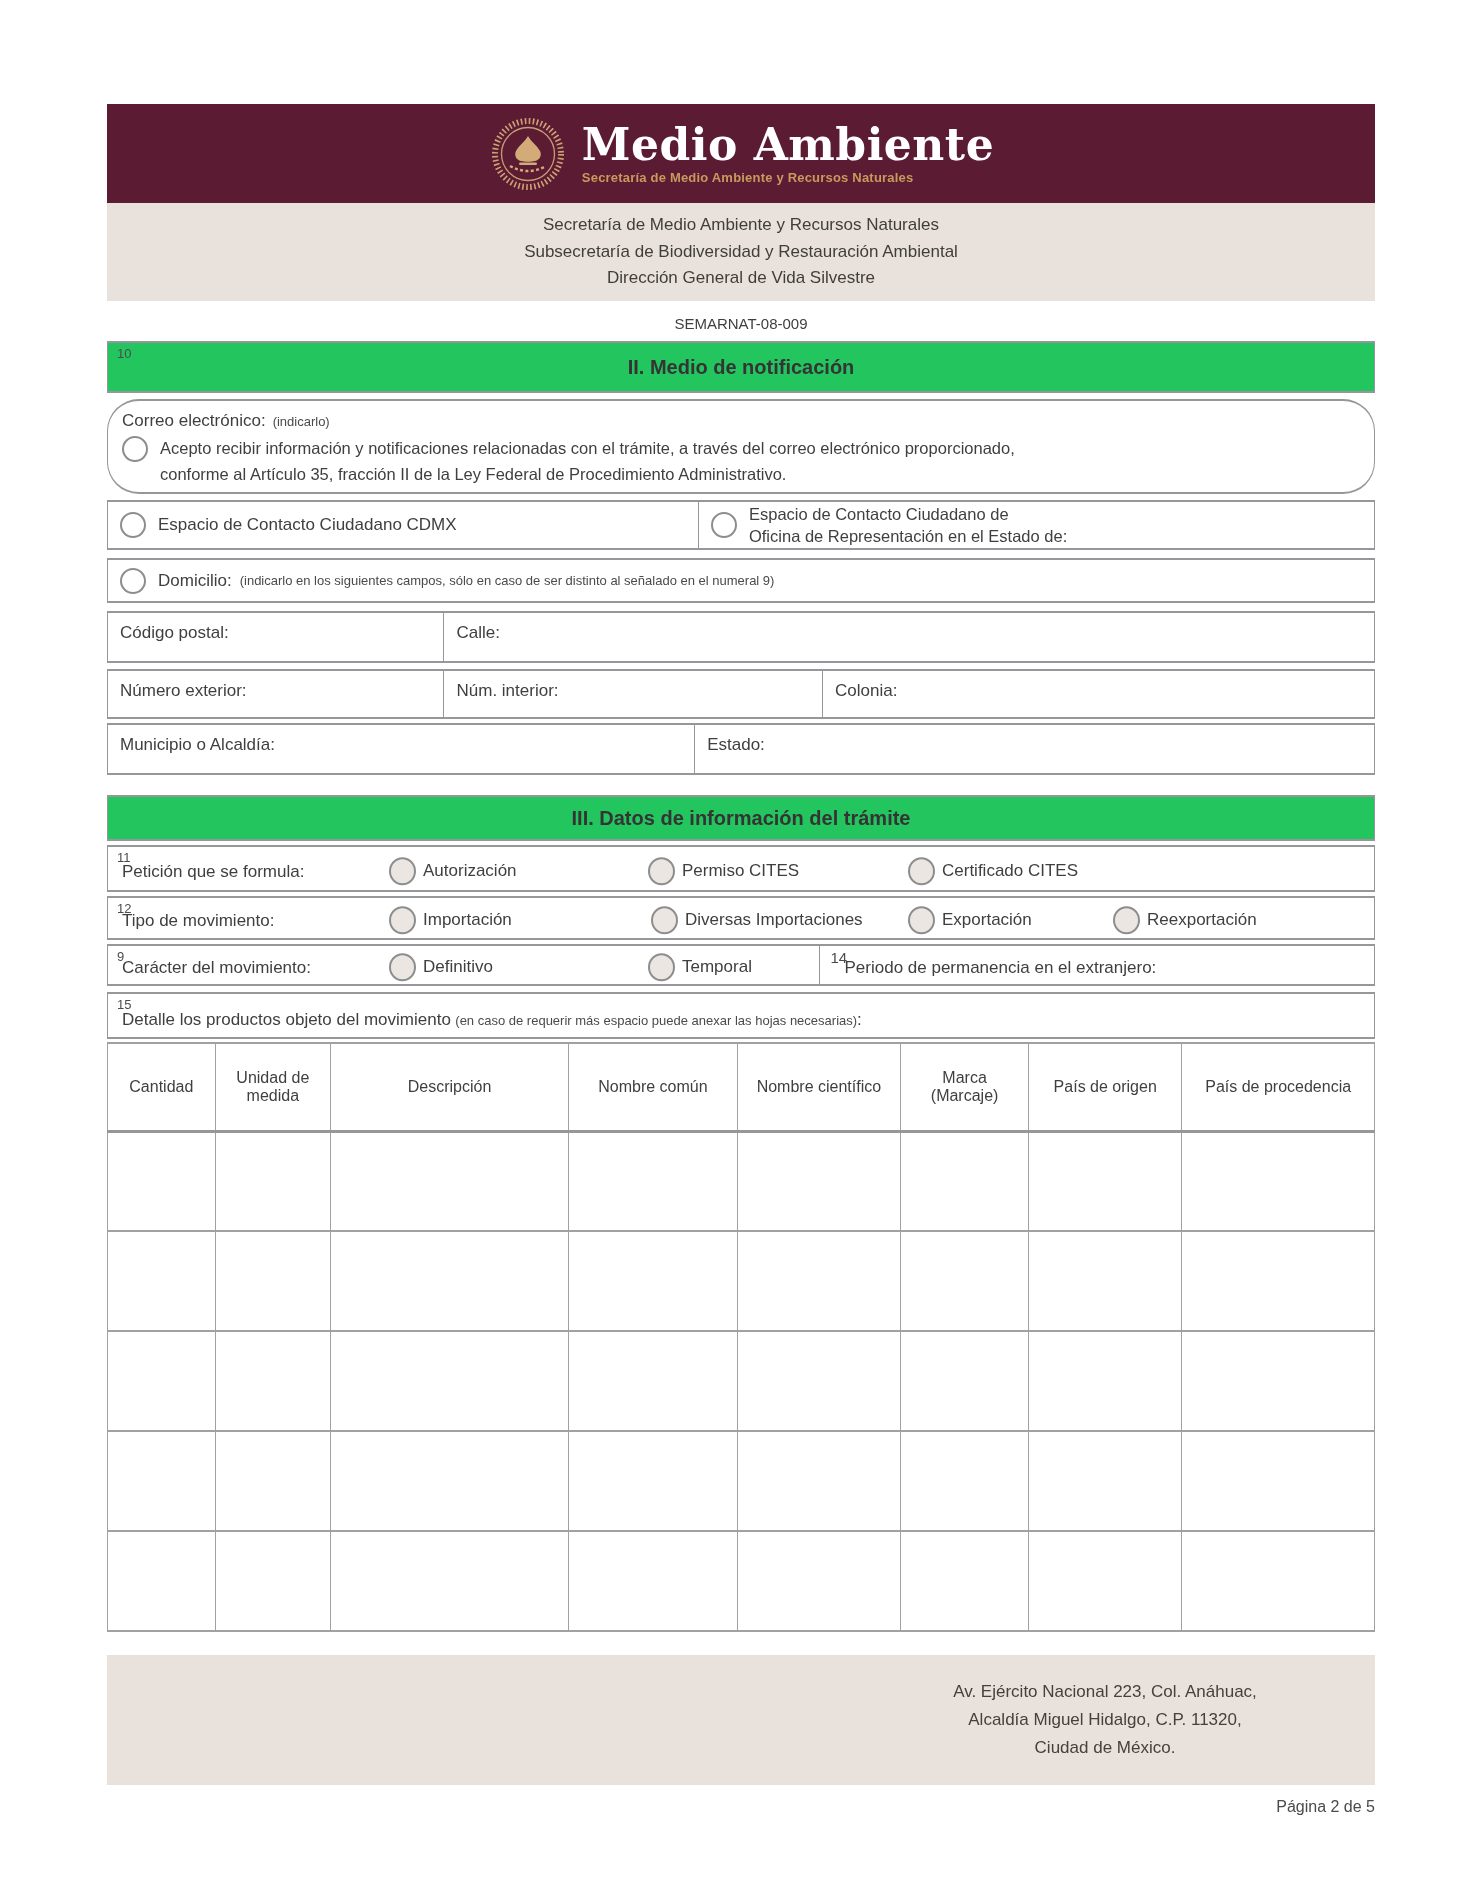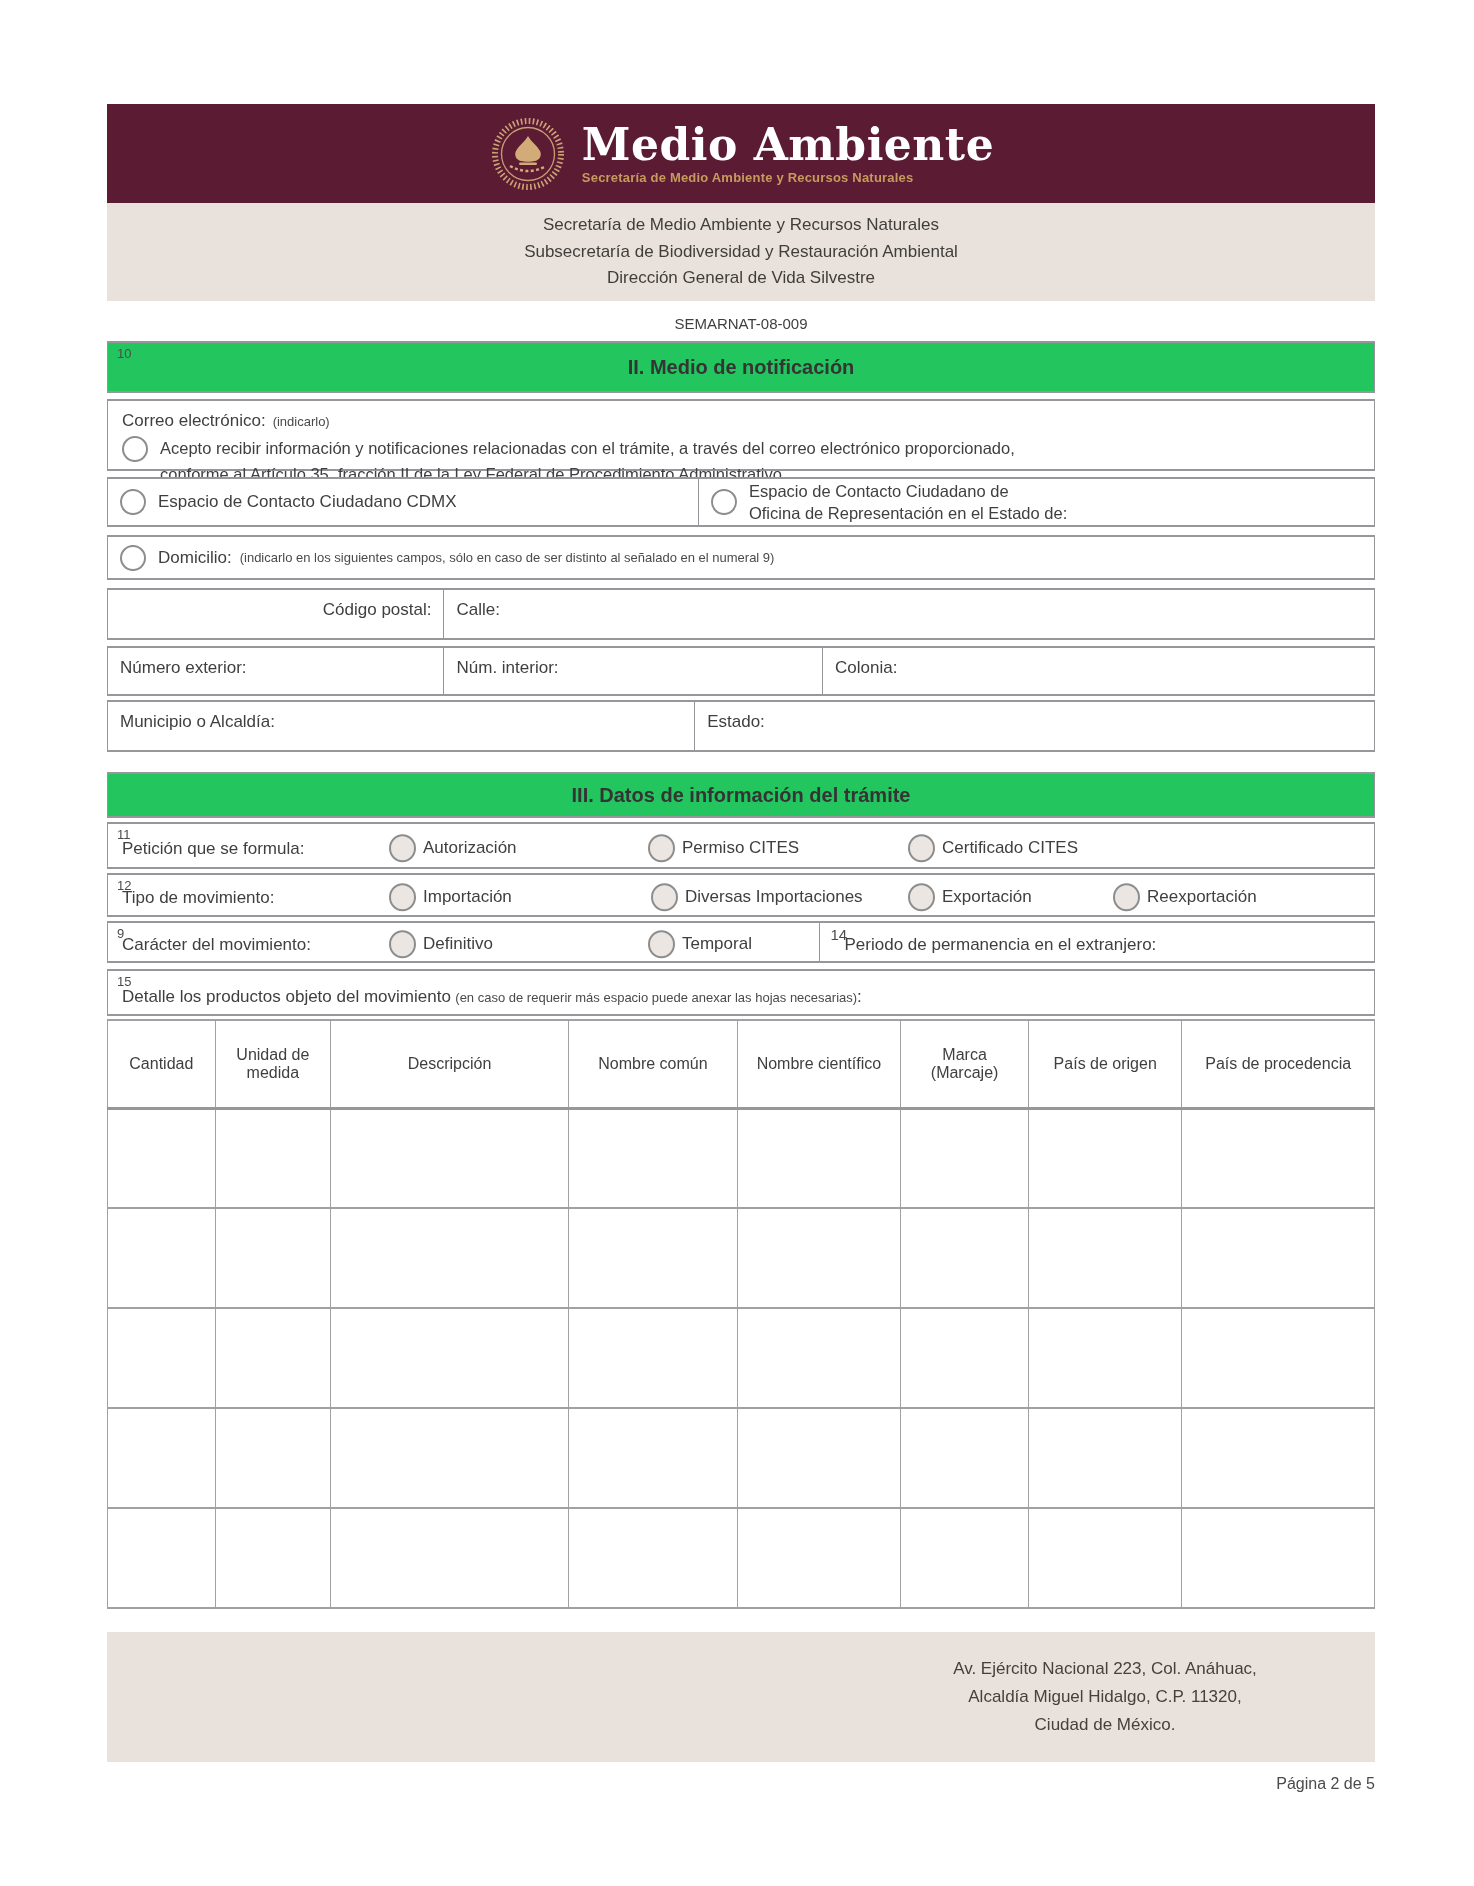--- a/index.html
+++ b/index.html
@@ -63,21 +63,21 @@
     display: inline-block; width: 26px; height: 26px;
     border: 2px solid #8d8d8d; border-radius: 50%;
     background: #ffffff; flex: 0 0 auto;
   }
   .radio.tint { background: #ebe6e2; width: 27px; height: 28px; }
 
   .lbl { font-size: 17px; color: #3f3f3f; }
   .note { font-size: 13px; color: #4a4a4a; }
 
   
-  .correo-box { height: 72px; padding: 10px 14px 8px 14px; }
+  .correo-box { height: 95px; padding: 10px 14px 8px 14px; border-radius: 32px; }
   .correo-label-line { display: flex; align-items: baseline; gap: 7px; }
   .consent-line { display: flex; align-items: flex-start; gap: 12px; margin-top: 5px; }
   .consent-text { font-size: 16.5px; line-height: 1.55; color: #3f3f3f; }
 
   
   .split-row { display: flex; height: 50px; }
   .split-row .cell { display: flex; align-items: center; gap: 12px; padding: 4px 12px; }
   .cell-divider { border-left: 1px solid #97979b; }
   .two-line { font-size: 16.5px; line-height: 1.35; }
 
@@ -193,21 +193,21 @@
     </div>
   </div>
 
   <div class="box domicilio-box gap8">
     <span class="radio"></span>
     <span class="lbl">Domicilio:</span>
     <span class="note" style="margin-left:-4px;">(indicarlo en los siguientes campos, sólo en caso de ser distinto al señalado en el numeral 9)</span>
   </div>
 
   <div class="box field-row rowA gap8">
-    <div class="fcell" style="width:26.5%;text-align:right;">
+    <div class="fcell" style="width:26.5%;">
       <span class="lbl">Código postal:</span>
     </div>
     <div class="fcell cell-divider" style="width:73.5%;">
       <span class="lbl">Calle:</span>
     </div>
   </div>
 
   <div class="box field-row rowB gap6">
     <div class="fcell" style="width:26.5%;">
       <span class="lbl">Número exterior:</span>

